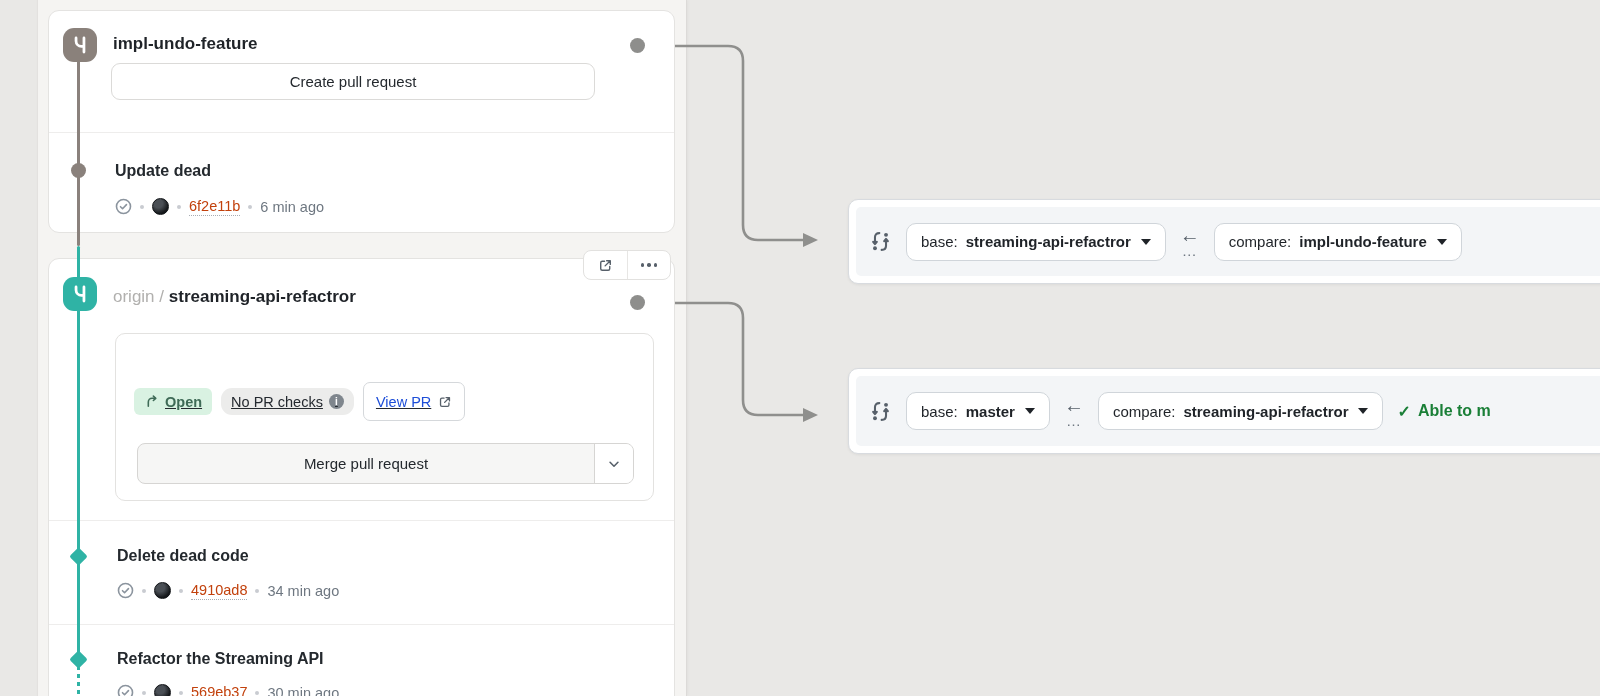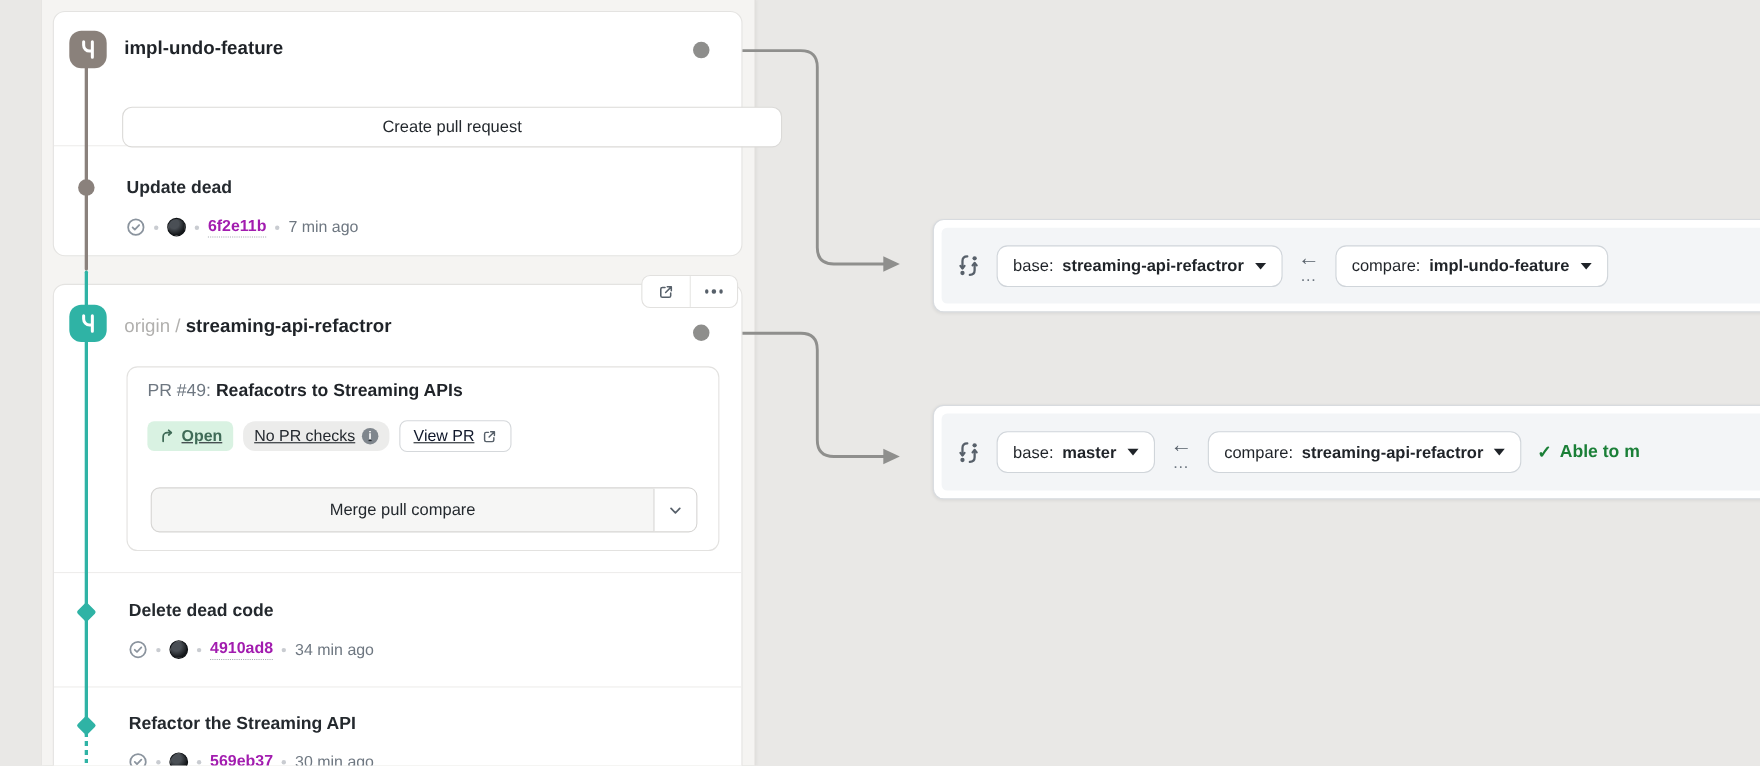--- a/index.html
+++ b/index.html
@@ -74,21 +74,21 @@
     position:absolute; display:flex; align-items:center; gap:8px;
     font-size:14.5px; color:#6e7781; z-index:4;
   }
   .sep-dot { width:4px; height:4px; border-radius:50%; background:#c9ccd1; }
   .avatar {
     width:17px; height:17px; border-radius:50%;
     background:radial-gradient(circle at 35% 30%, #4a4f55 0 30%, #15181b 70%);
     border:1px solid #0e1114;
   }
   .sha-link {
-    color:#a21caf; border-bottom:1.5px dotted #a8adb3; cursor:pointer; line-height:1.15;font-weight:bold;
+    color:#c2410c; border-bottom:1.5px dotted #a8adb3; cursor:pointer; line-height:1.15;
   }
 
   
   .card2-header { position:absolute; left:113px; top:287px; font-size:17px; z-index:4; white-space:nowrap; }
   .remote-name { color:#b1b0ae; font-weight:400; }
   .branch-name-bold { color:#1f2328; font-weight:700; }
   .mini-toolbar {
     position:absolute; left:583px; top:250px; width:88px; height:30px;
     background:#fff; border:1px solid #e2e1df; border-radius:8px;
     display:flex; align-items:stretch; z-index:6;
@@ -112,23 +112,23 @@
     border-radius:6px; padding:0 10px; font-size:14.5px; white-space:nowrap;
   }
   .badge-open { background:#d9f2e2; color:#3f6b57; font-weight:600; }
   .badge-gray { background:#ececeb; color:#24292f; font-weight:500;border-radius:11px; }
   .info-circle {
     width:15px; height:15px; border-radius:50%; background:#7f868d;
     color:#fff; font-size:10px; font-weight:700;
     display:flex; align-items:center; justify-content:center; font-style:normal;
   }
   .btn-view-pr {
-    height:29px; display:flex; align-items:center; gap:7px; padding:0 12px;
+    height:39px; display:flex; align-items:center; gap:7px; padding:0 12px;
     background:#fff; border:1px solid #d5d8db; border-radius:7px;
-    font-size:14.5px; font-weight:500; color:#0f172a; cursor:pointer; white-space:nowrap;
+    font-size:14.5px; font-weight:500; color:#1d4ed8; cursor:pointer; white-space:nowrap;
   }
   .merge-split {
     position:absolute; left:21px; top:109px; width:497px; height:41px;
     border:1px solid #d6d5d3; border-radius:8px; background:#f6f6f5;
     display:flex; align-items:stretch; overflow:hidden;
   }
   .merge-main {
     flex:1; display:flex; align-items:center; justify-content:center;
     font-size:15px; font-weight:500; color:#24292e; cursor:pointer;
   }
@@ -207,35 +207,35 @@
 </div>
 
 <div class="commit-dot" style="top:163px"></div>
 <div class="commit-diamond" style="top:550px"></div>
 <div class="commit-diamond" style="top:653px"></div>
 
 <div class="edge-dot" style="left:630px; top:38px"></div>
 <div class="edge-dot" style="left:630px; top:295px"></div>
 
 <div class="abs branch-title" style="left:113px; top:34px; z-index:4">impl-undo-feature</div>
-<div class="abs btn-wide" style="left:111px; top:97px; width:600px; height:37px; z-index:4">
+<div class="abs btn-wide" style="left:111px; top:63px; width:484px; height:37px; z-index:4">
   <span>Create pull request</span>
 </div>
 <div class="abs commit-title" style="left:115px; top:162px; z-index:4">Update dead</div>
 <div class="meta-row" style="left:115px; top:198px">
   <svg width="17" height="17" viewBox="0 0 16 16">
     <circle cx="8" cy="8" r="6.6" fill="none" stroke="#8b949e" stroke-width="1.5"></circle>
     <path d="M5.2 8.2 L7.1 10.1 L10.8 6.2" fill="none" stroke="#8b949e" stroke-width="1.5" stroke-linecap="round" stroke-linejoin="round"></path>
   </svg>
   <span class="sep-dot"></span>
   <span class="avatar"></span>
   <span class="sep-dot"></span>
   <span class="sha-link">6f2e11b</span>
   <span class="sep-dot"></span>
-  <span>7 min ago</span>
+  <span>6 min ago</span>
 </div>
 
 <div class="mini-toolbar">
   <div class="cell">
     <svg width="15" height="15" viewBox="0 0 16 16">
       <path d="M7 3.5 H4.5 A1.6 1.6 0 0 0 2.9 5.1 V11.5 A1.6 1.6 0 0 0 4.5 13.1 H10.9 A1.6 1.6 0 0 0 12.5 11.5 V9" fill="none" stroke="#57606a" stroke-width="1.5" stroke-linecap="round"></path>
       <path d="M9.2 2.9 H13.1 V6.8 M12.8 3.2 L7.6 8.4" fill="none" stroke="#57606a" stroke-width="1.5" stroke-linecap="round" stroke-linejoin="round"></path>
     </svg>
   </div>
   <div class="tb-divider"></div>
@@ -248,24 +248,20 @@
   </div>
 </div>
 
 <div class="card2-header">
   <span class="remote-name">origin</span>
   <span class="remote-name">/</span>
   <span class="branch-name-bold">streaming-api-refactror</span>
 </div>
 
 <div class="pr-card">
-  <div class="pr-title-line">
-    <span class="pr-label">PR #49:</span>
-    <span class="pr-title">Reafacotrs to Streaming APIs</span>
-  </div>
   <div class="badge-row">
     <div class="badge badge-open">
       <svg width="15" height="15" viewBox="0 0 16 16">
         <path d="M4.6 13 V8.6 A4 4 0 0 1 8.6 4.6 H12.2" fill="none" stroke="#3f6b57" stroke-width="1.7" stroke-linecap="round"></path>
         <path d="M10 2.3 L12.5 4.6 L10 6.9" fill="none" stroke="#3f6b57" stroke-width="1.7" stroke-linecap="round" stroke-linejoin="round"></path>
       </svg>
       <span>Open</span>
     </div>
     <div class="badge badge-gray">
       <span>No PR checks</span>
@@ -274,21 +270,21 @@
     <div class="btn-view-pr">
       <span>View PR</span>
       <svg width="14" height="14" viewBox="0 0 16 16">
         <path d="M7 3.5 H4.5 A1.6 1.6 0 0 0 2.9 5.1 V11.5 A1.6 1.6 0 0 0 4.5 13.1 H10.9 A1.6 1.6 0 0 0 12.5 11.5 V9" fill="none" stroke="#57606a" stroke-width="1.5" stroke-linecap="round"></path>
         <path d="M9.2 2.9 H13.1 V6.8 M12.8 3.2 L7.6 8.4" fill="none" stroke="#57606a" stroke-width="1.5" stroke-linecap="round" stroke-linejoin="round"></path>
       </svg>
     </div>
   </div>
   <div class="merge-split">
     <div class="merge-main">
-      <span>Merge pull compare</span>
+      <span>Merge pull request</span>
     </div>
     <div class="merge-caret">
       <svg width="14" height="14" viewBox="0 0 16 16">
         <path d="M3.5 6 L8 10.5 L12.5 6" fill="none" stroke="#57606a" stroke-width="1.8" stroke-linecap="round" stroke-linejoin="round"></path>
       </svg>
     </div>
   </div>
 </div>
 
 <div class="abs commit-title" style="left:117px; top:547px; z-index:4">Delete dead code</div>

